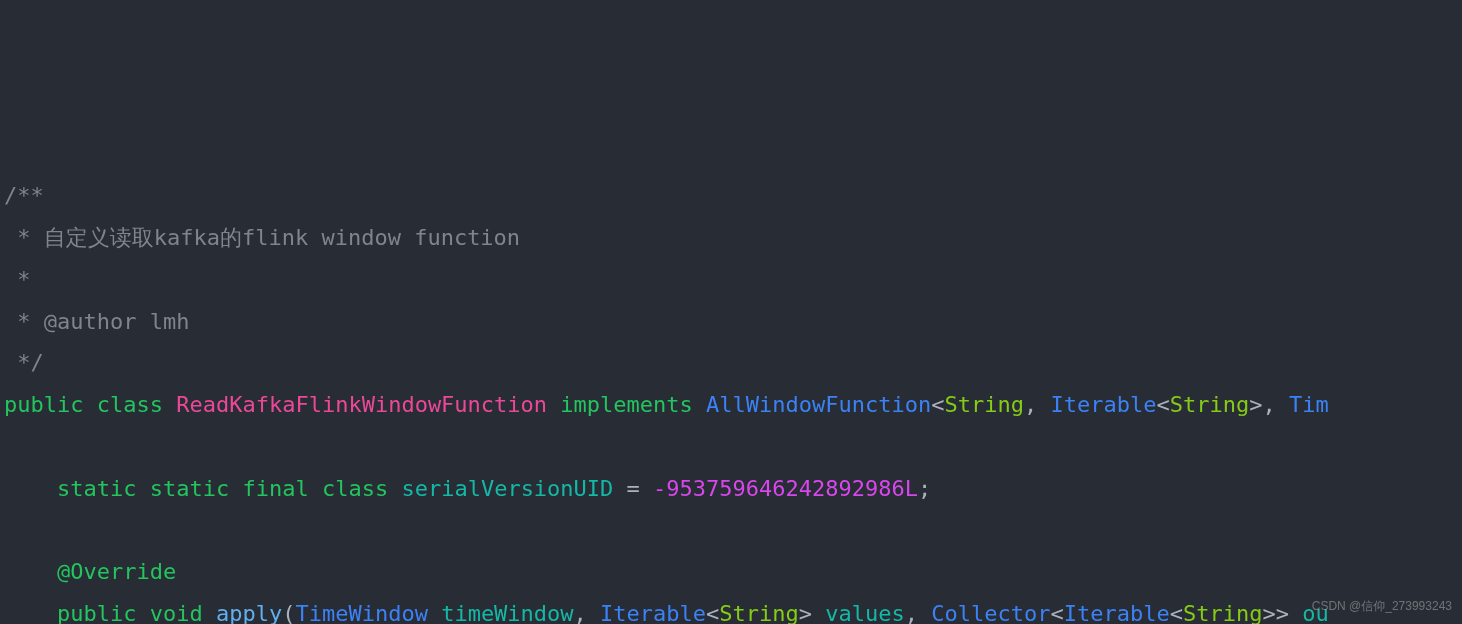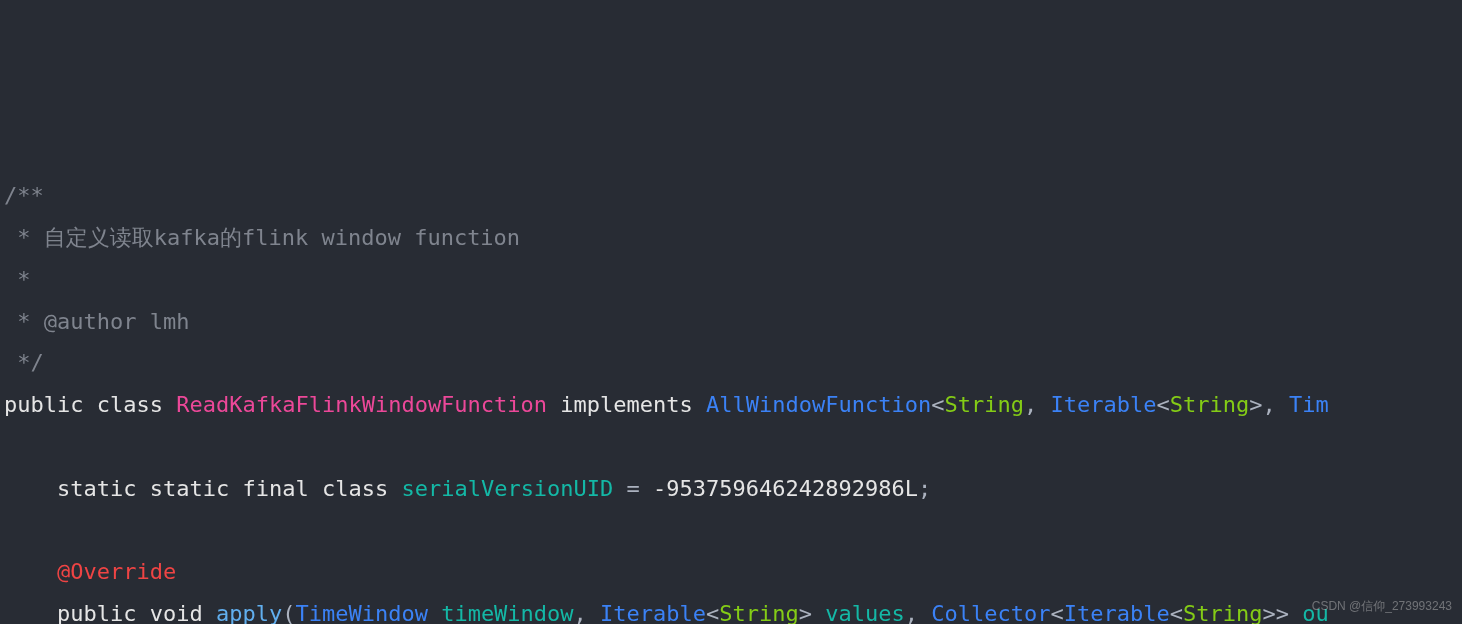--- a/index.html
+++ b/index.html
@@ -14,27 +14,27 @@
       line-height: 1.9;
       color: #abb2bf;
       padding: 8px 4px;
       width: 1462px;
       height: 624px;
       overflow: hidden;
       white-space: pre;
       position: relative;
     }
     .comment { color: #7f848e; font-style: normal; }
-    .keyword { color: #e5e5e5; }
+    .keyword { color: #22c55e; }
     .classname { color: #ec4899; }
     .typename { color: #3b82f6; }
     .method { color: #61afef; }
     .string-type { color: #84cc16; }
-    .number { color: #e5e5e5; }
-    .annotation { color: #ef4444; }
+    .number { color: #d946ef; }
+    .annotation { color: #22c55e; }
     .param { color: #14b8a6; }
     .operator { color: #abb2bf; }
     .watermark {
       position: absolute;
       bottom: 6px;
       right: 10px;
       color: rgba(200,200,200,0.45);
       font-size: 12px;
       font-family: Liberation Sans, sans-serif;
       white-space: nowrap;

